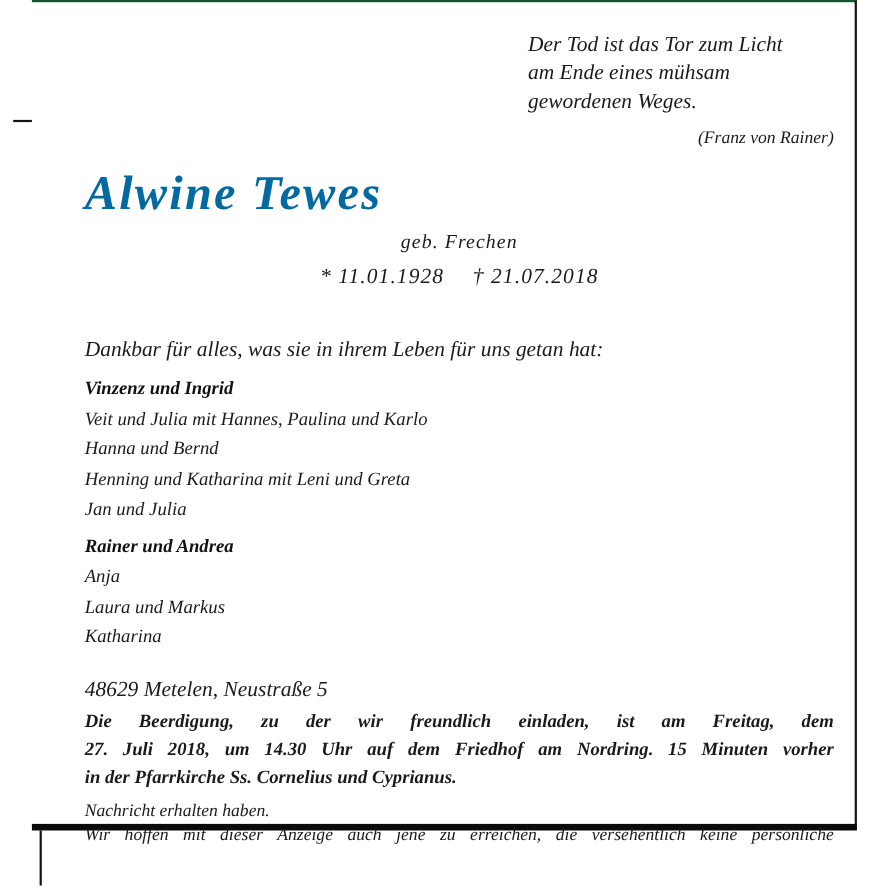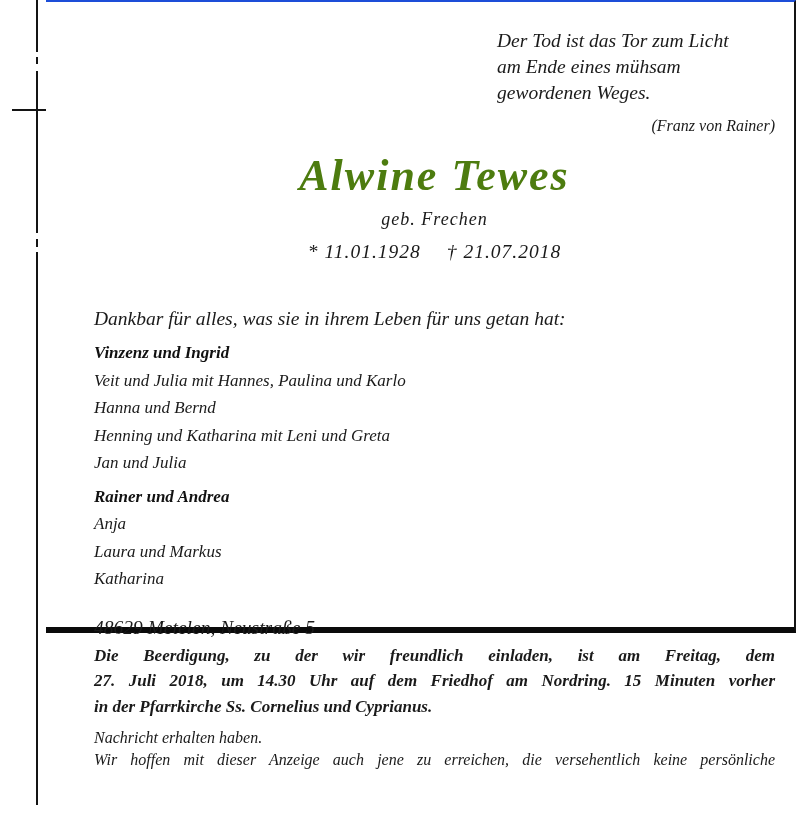--- a/index.html
+++ b/index.html
@@ -34,26 +34,26 @@
     left: 12px;
     top: 109px;
     width: 50px;
     height: 2px;
     background: #141414;
   }
 
   
   .frame {
     position: absolute;
-    left: 46px;
+    left: 29px;
     top: 0;
     width: 750px;
-    height: 633px;
+    height: 755px;
     box-sizing: border-box;
-    border-top: 2px solid #1d4ed8;
+    border-top: 2px solid #14532d;
     border-right: 2px solid #141414;
     border-bottom: 6px solid #0a0a0a;
     background: #ffffff;
   }
   .content {
     box-sizing: border-box;
     width: 100%;
     height: 100%;
     padding: 0 19px 0 48px;
   }
@@ -73,23 +73,22 @@
     line-height: 20px;
     text-align: right;
   }
 
   
   .name {
     margin: 16px 0 0 0;
     font-size: 44px;
     line-height: 48px;
     font-weight: bold;
-    text-align: center;
     letter-spacing: 2px;
-    color: #4d7c0f;
+    color: #0369a1;
   }
   .birthname {
     margin-top: 8px;
     font-size: 18px;
     line-height: 22px;
     text-align: center;
     letter-spacing: 1px;
   }
   .dates {
     margin-top: 10px;

